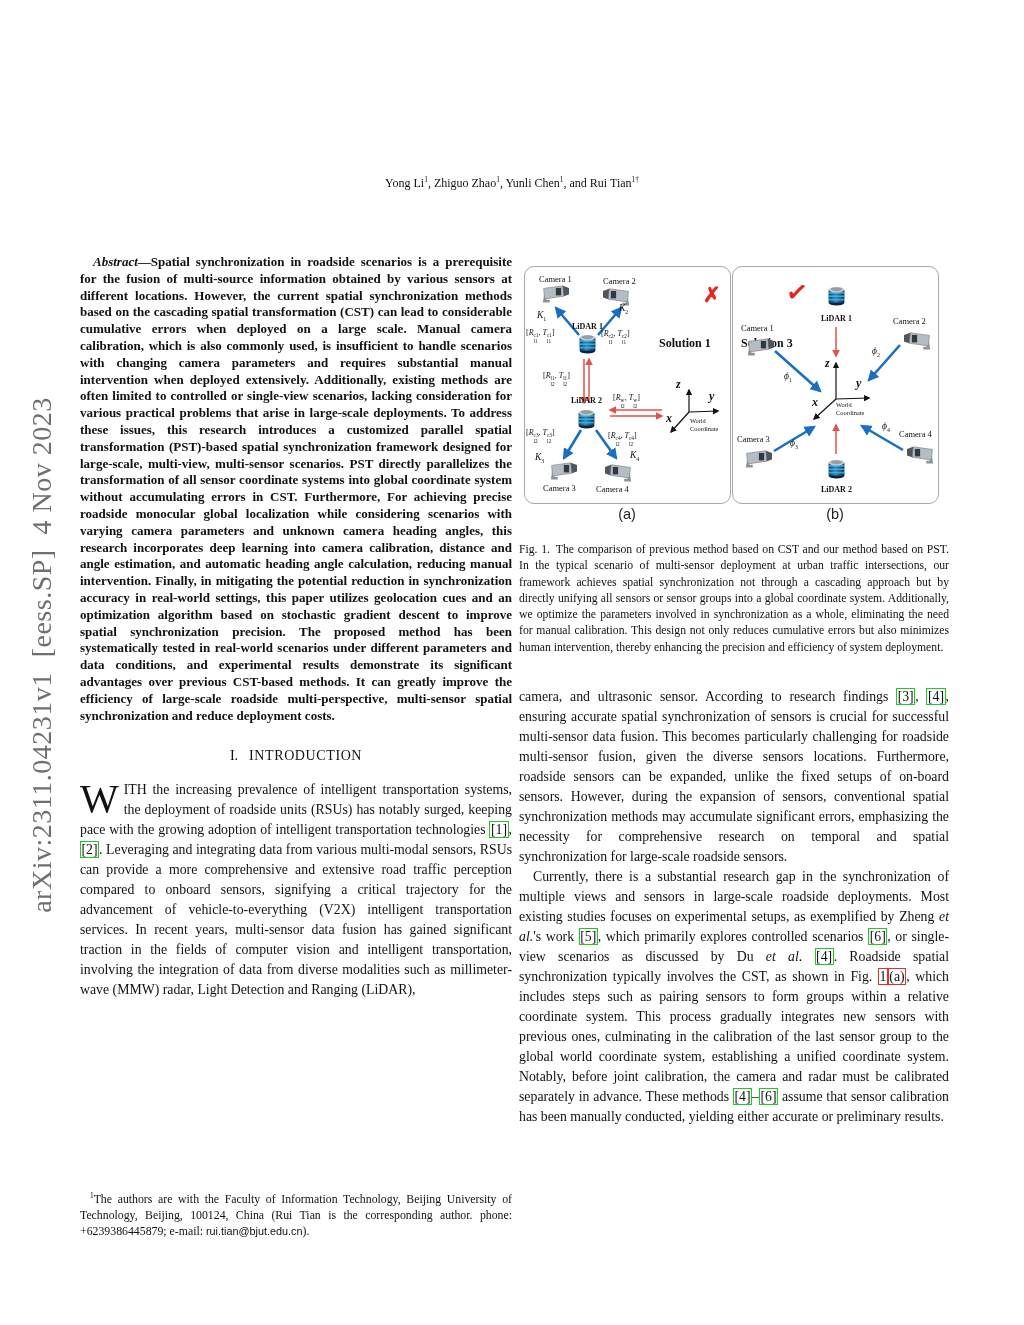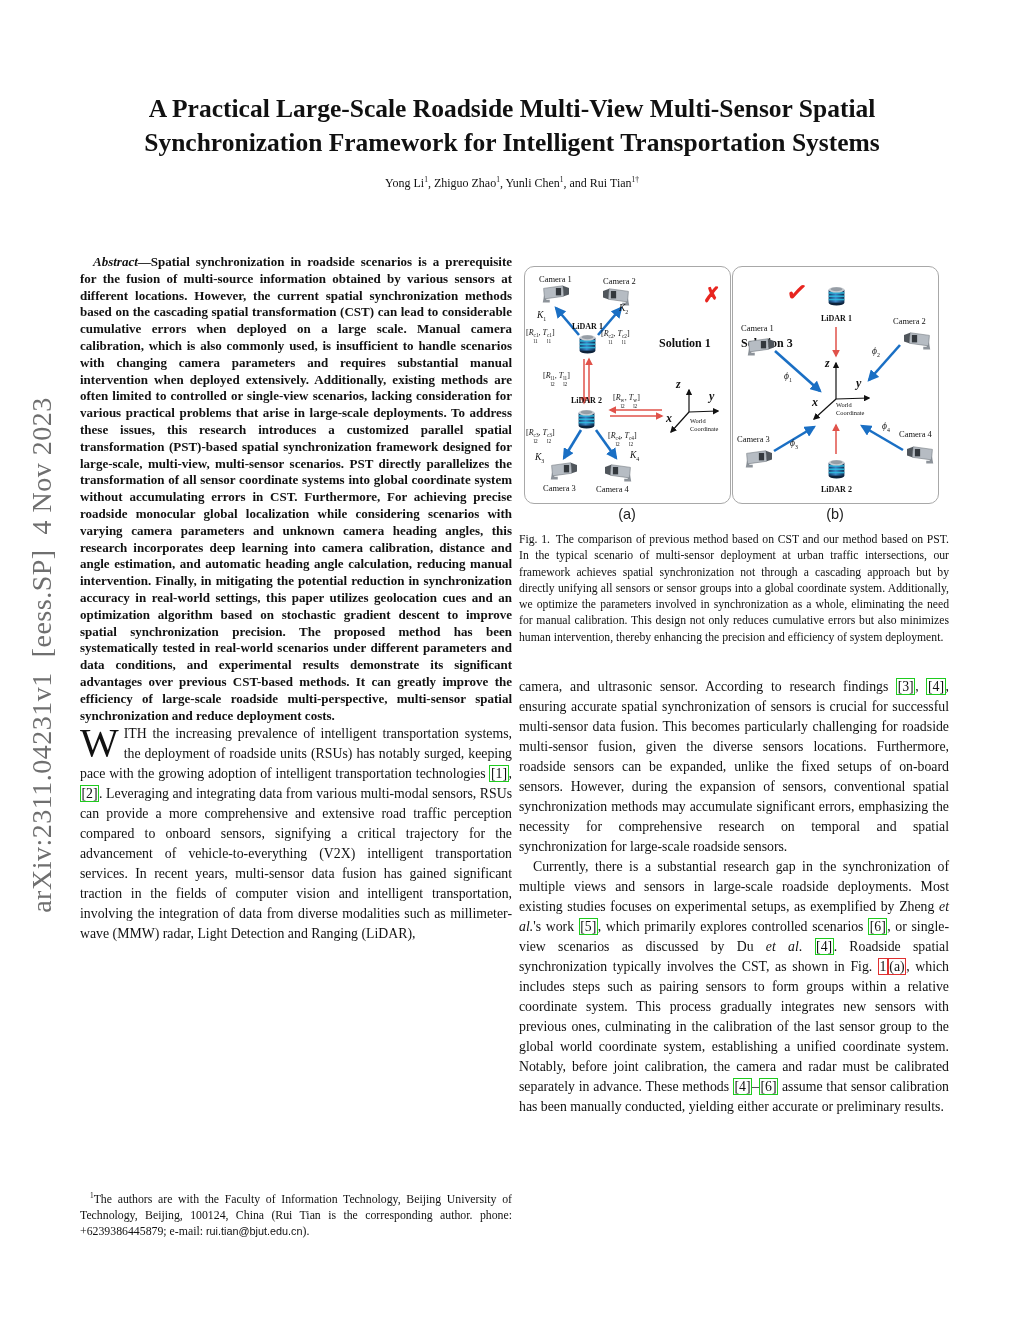--- a/index.html
+++ b/index.html
@@ -50,21 +50,21 @@
   .flabel.axis{font-size:12px;font-style:italic;font-weight:bold;}
   .flabel.world{font-size:6.4px;line-height:7.5px;white-space:normal;width:40px;}
   .flabel.devname{font-size:8px;font-weight:bold;}
   .mark-x{position:absolute;color:#e8251f;font-size:21px;font-weight:bold;line-height:21px;}
   .mark-check{position:absolute;color:#e8251f;font-size:26px;font-weight:bold;line-height:26px;
     transform:rotate(8deg);}
   .icon{position:absolute;}
   .flip svg{transform:scaleX(-1);}
   .sublabel{position:absolute;top:242px;width:40px;text-align:center;
     font-family:"Liberation Sans","DejaVu Sans",sans-serif;font-size:14.5px;color:#222;}
-  .fig-caption{margin-top:6px;font-size:11.7px;line-height:16.3px;text-align:justify;}
+  .fig-caption{margin-top:16px;font-size:11.7px;line-height:16.3px;text-align:justify;}
   .col-right .body-par.first{margin-top:31px;}
 </style>
 </head>
 <body>
 
 <svg width="0" height="0" style="position:absolute" aria-hidden="true">
   <defs>
     <linearGradient id="lidarG" x1="0" y1="0" x2="1" y2="0">
       <stop offset="0" stop-color="#123a66"></stop>
         <stop offset="0.45" stop-color="#3c86c8"></stop>
@@ -79,25 +79,25 @@
     <marker id="mA" viewBox="0 0 10 10" refX="8" refY="5" markerWidth="5.6" markerHeight="5.6" orient="auto">
         <path d="M0,0 L10,5 L0,10 z" fill="#111"></path>
       </marker>
   </defs>
 </svg>
 
 <div class="page">
 
   <div class="arxiv-banner">arXiv:2311.04231v1  [eess.SP]  4 Nov 2023</div>
 
-  <div class="title">A Practical Large-Scale Roadside Multi-View Multi-Sensor Spatial Synchronization Framework for Intelligent Transportation Systems</div>
   <div class="authors"><span>Yong Li</span><span class="seg-sup">1</span><span>, Zhiguo Zhao</span><span class="seg-sup">1</span><span>, Yunli Chen</span><span class="seg-sup">1</span><span>, and Rui Tian</span><span class="seg-sup">1†</span></div>
 
   <div class="col col-left">
     <p class="abstract"><span class="seg-bi">Abstract</span><span>—Spatial synchronization in roadside scenarios is a prerequisite for the fusion of multi-source information obtained by various sensors at different locations. However, the current spatial synchronization methods based on the cascading spatial transformation (CST) can lead to considerable cumulative errors when deployed on a large scale. Manual camera calibration, which is also commonly used, is insufficient to handle scenarios with changing camera parameters and requires substantial manual intervention when deployed extensively. Additionally, existing methods are often limited to controlled or single-view scenarios, lacking consideration for various practical problems that arise in large-scale deployments. To address these issues, this research introduces a customized parallel spatial transformation (PST)-based spatial synchronization framework designed for large-scale, multi-view, multi-sensor scenarios. PST directly parallelizes the transformation of all sensor coordinate systems into global coordinate system without accumulating errors in CST. Furthermore, For achieving precise roadside monocular global localization while considering scenarios with varying camera parameters and unknown camera heading angles, this research incorporates deep learning into camera calibration, distance and angle estimation, and automatic heading angle calculation, reducing manual intervention. Finally, in mitigating the potential reduction in synchronization accuracy in real-world settings, this paper utilizes geolocation cues and an optimization algorithm based on stochastic gradient descent to improve spatial synchronization precision. The proposed method has been systematically tested in real-world scenarios under different parameters and data conditions, and experimental results demonstrate its significant advantages over previous CST-based methods. It can greatly improve the efficiency of large-scale roadside multi-perspective, multi-sensor spatial synchronization and reduce deployment costs.</span></p>
+    <h2 class="section-heading"><span>I.</span><span class="sec-title">INTRODUCTION</span></h2>
     <p class="body-par"><span class="seg-dropcap">W</span><span>ITH the increasing prevalence of intelligent transportation systems, the deployment of roadside units (RSUs) has notably surged, keeping pace with the growing adoption of intelligent transportation technologies </span><span class="seg-cite">[1]</span><span>, </span><span class="seg-cite">[2]</span><span>. Leveraging and integrating data from various multi-modal sensors, RSUs can provide a more comprehensive and extensive road traffic perception compared to onboard sensors, signifying a critical trajectory for the advancement of vehicle-to-everything (V2X) intelligent transportation services. In recent years, multi-sensor data fusion has gained significant traction in the fields of computer vision and intelligent transportation, involving the integration of data from diverse modalities such as millimeter-wave (MMW) radar, Light Detection and Ranging (LiDAR),</span></p>
   </div>
 
   <div class="footnote"><span class="seg-sup">1</span><span>The authors are with the Faculty of Information Technology, Beijing University of Technology, Beijing, 100124, China (Rui Tian is the corresponding author. phone: +6239386445879; e-mail: </span><span class="seg-tt">rui.tian@bjut.edu.cn</span><span>).</span></div>
 
   <div class="col col-right">
 
     <div class="figure-wrap">
 
       <div class="panel panel-a">

